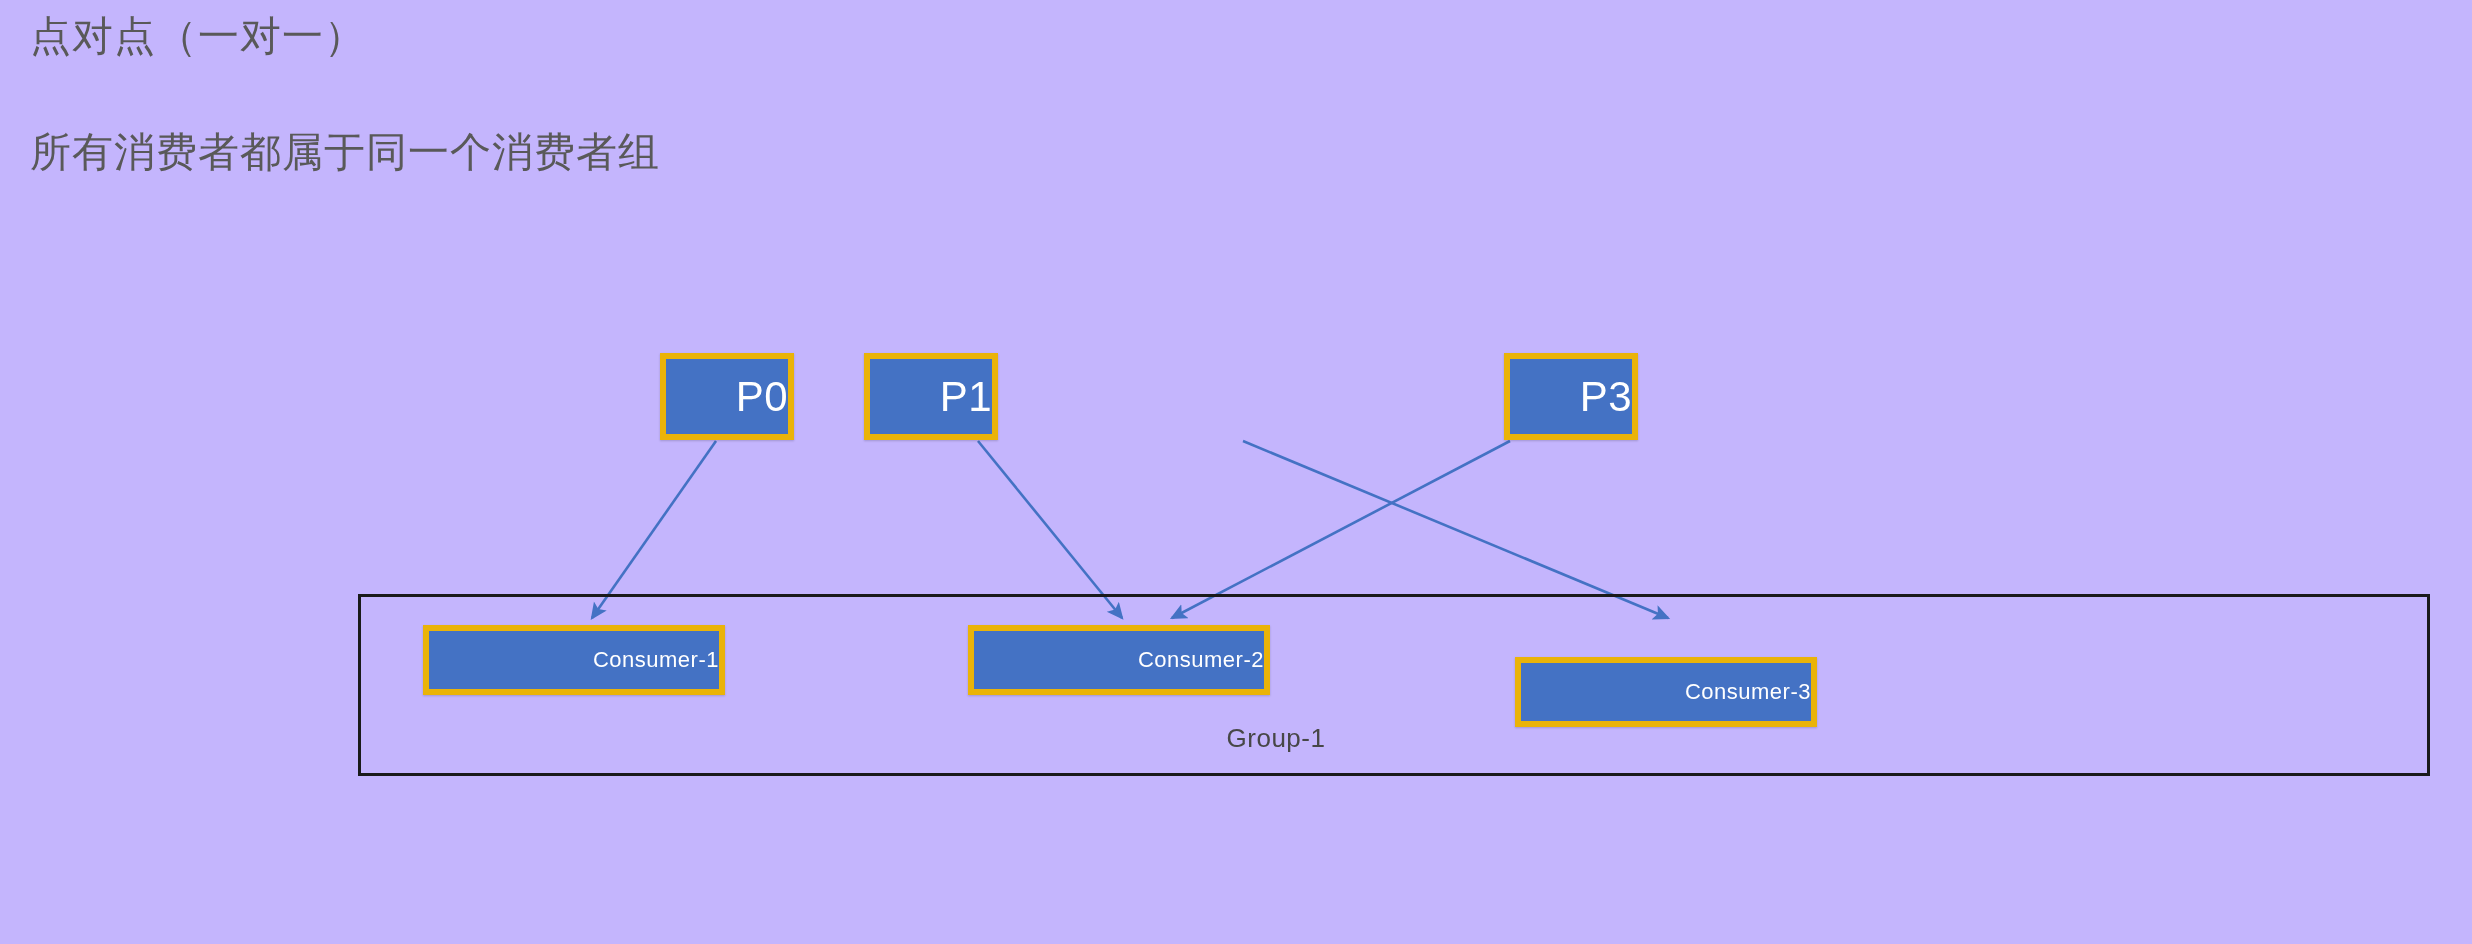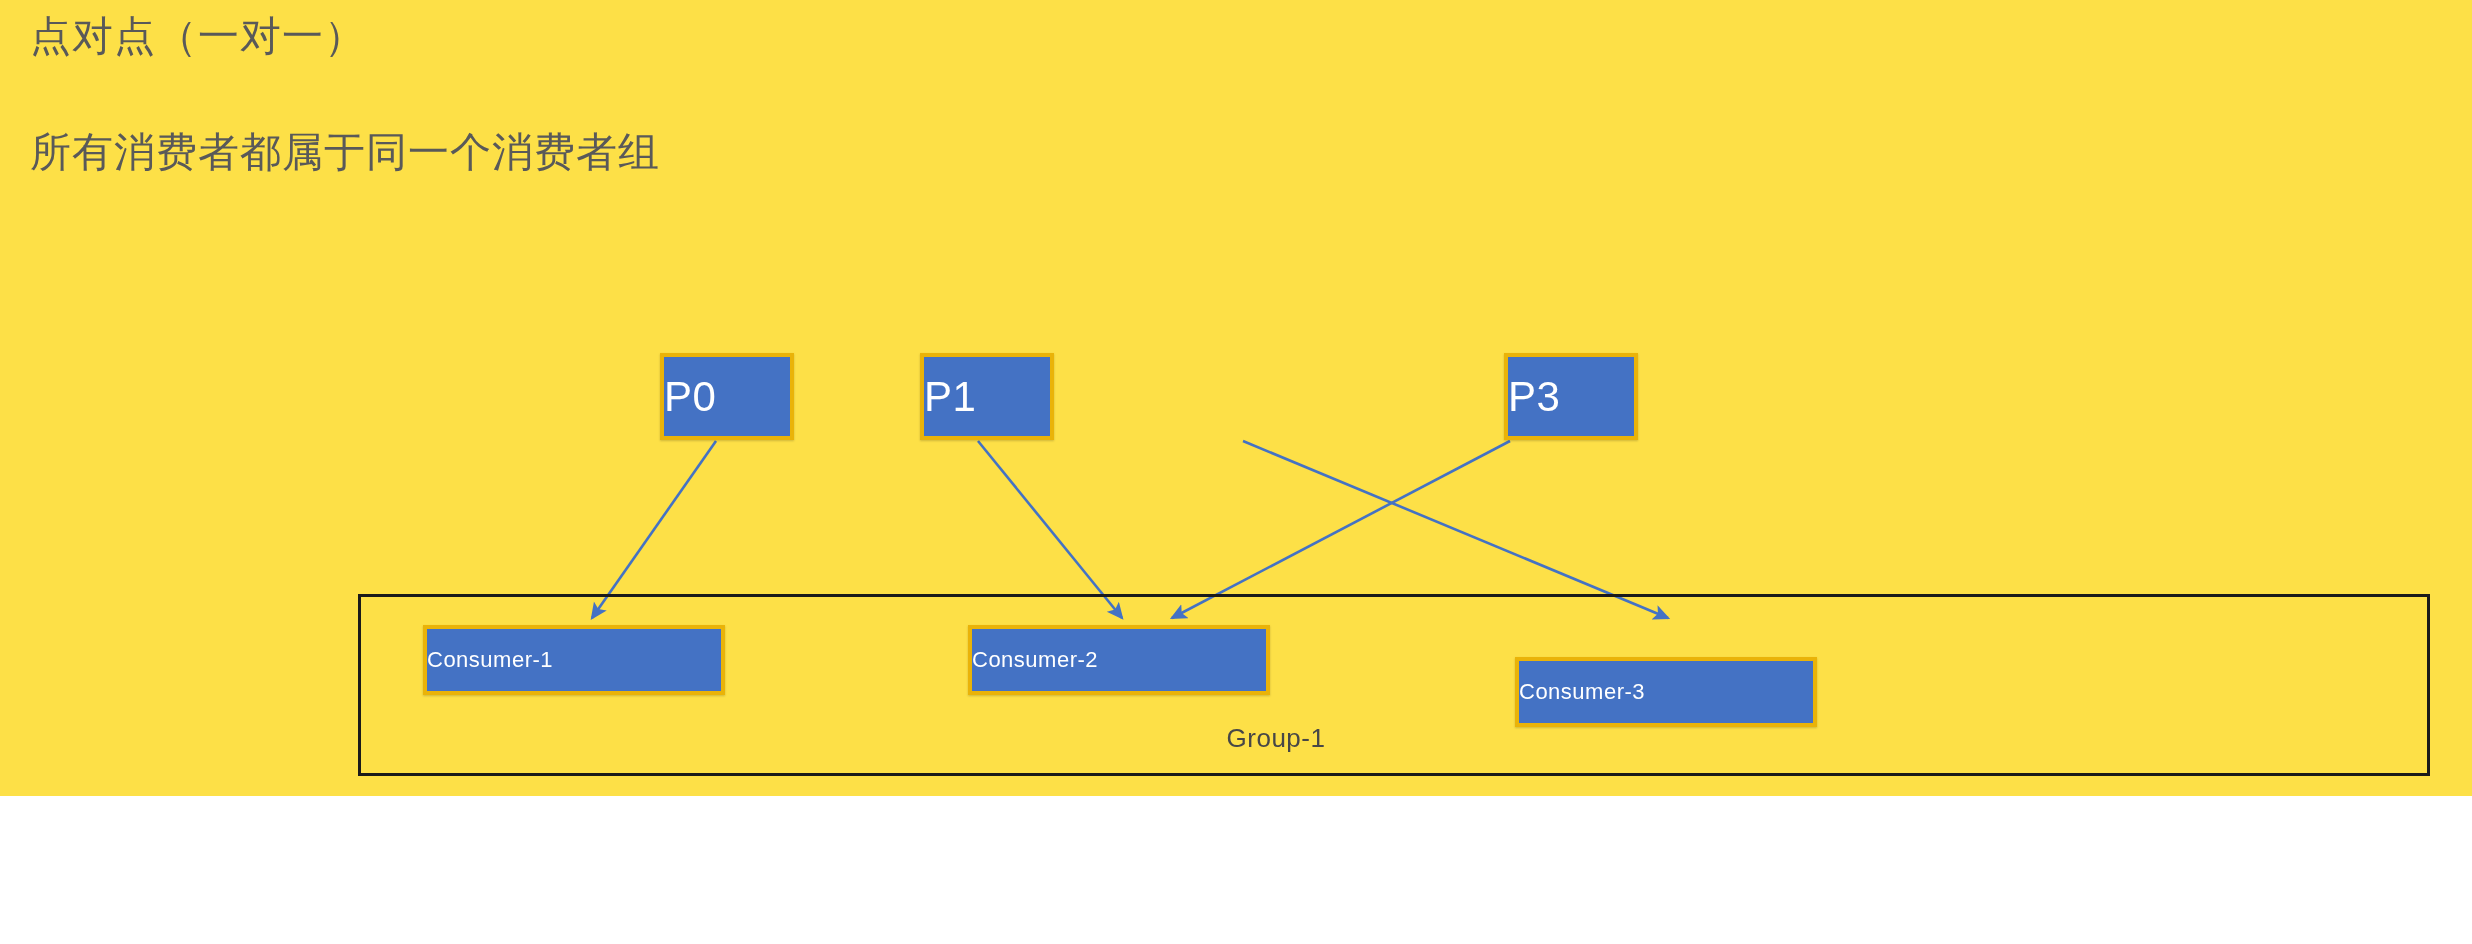--- a/index.html
+++ b/index.html
@@ -7,22 +7,22 @@
     margin: 0;
     padding: 0;
     background: #ffffff;
   }
   body {
     font-family: "Liberation Sans", "DejaVu Sans", sans-serif;
   }
   #canvas {
     position: relative;
     width: 2472px;
-    height: 796px;
-    background: #fde047;
+    height: 944px;
+    background: #c4b5fd;
     overflow: hidden;
     text-decoration: underline;
   }
 
   
   .heading {
     position: absolute;
     left: 30px;
     color: #595959;
     font-size: 41px;
@@ -41,25 +41,25 @@
     top: 0;
     width: 2472px;
     height: 944px;
   }
 
   
   .node-box {
     position: absolute;
     box-sizing: border-box;
     background: #4472C4;
-    border: 4px solid #eab308;
+    border: 6px solid #eab308;
     color: #ffffff;
     display: flex;
     align-items: center;
-    justify-content: flex-start;
+    justify-content: flex-end;
     text-align: center;
     box-shadow: 0 1px 2px rgba(0,0,0,0.18);
   }
   .partition-box {
     width: 134px;
     height: 87px;
     font-size: 42px;
     letter-spacing: 0.5px;
   }
   .consumer-box {
@@ -116,21 +116,21 @@
       <line x1="1510" y1="441" x2="1172" y2="618"></line>
     </g>
   </svg>
 
   <div id="group-rect"></div>
   <div id="group-label">Group-1</div>
 
   <div class="node-box partition-box" style="left:660px;  top:353px;">
     <span>P0</span>
   </div>
-  <div class="node-box partition-box" style="left:920px;  top:353px;">
+  <div class="node-box partition-box" style="left:864px;  top:353px;">
     <span>P1</span>
   </div>
   <div class="node-box partition-box" style="left:1504px; top:353px;">
     <span>P3</span>
   </div>
 
   <div class="node-box consumer-box" style="left:423px;  top:625px;">
     <span>Consumer-1</span>
   </div>
   <div class="node-box consumer-box" style="left:968px;  top:625px;">

